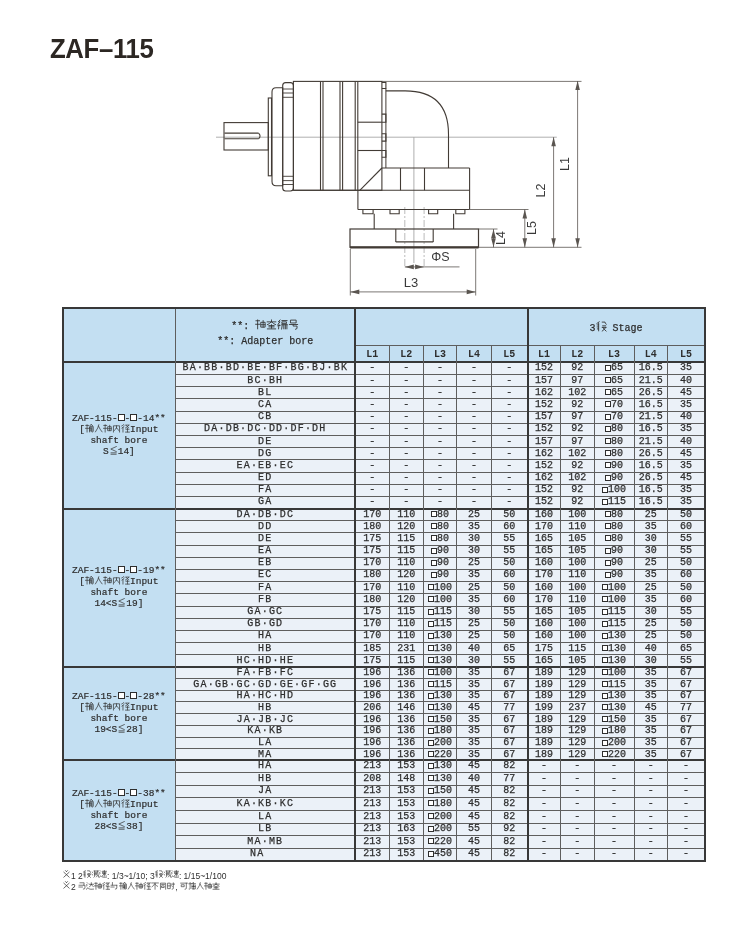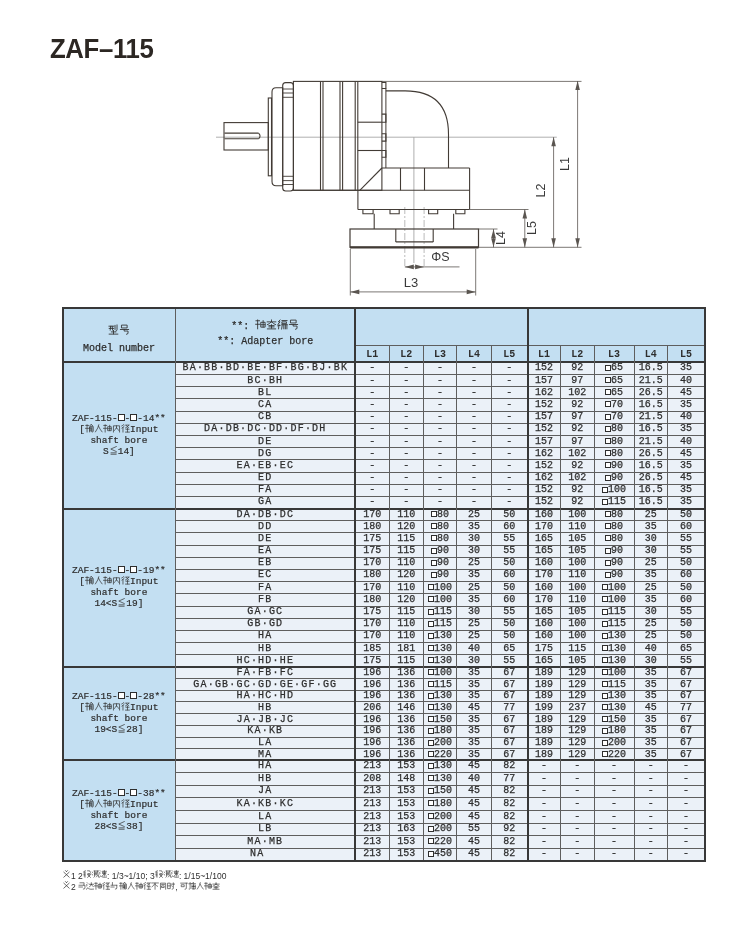--- a/index.html
+++ b/index.html
@@ -180,39 +180,36 @@
     <div class="ln" style="left:456.4px;top:345.5px;width:1px;height:515.0px;background:#5e5e5e"></div>
     <div class="ln" style="left:490.6px;top:345.5px;width:1px;height:515.0px;background:#5e5e5e"></div>
     <div class="ln" style="left:560.0px;top:345.5px;width:1px;height:515.0px;background:#5e5e5e"></div>
     <div class="ln" style="left:593.5px;top:345.5px;width:1px;height:515.0px;background:#5e5e5e"></div>
     <div class="ln" style="left:633.5px;top:345.5px;width:1px;height:515.0px;background:#5e5e5e"></div>
     <div class="ln" style="left:667.2px;top:345.5px;width:1px;height:515.0px;background:#5e5e5e"></div>
     <div class="ln" style="left:62.5px;top:306.5px;width:642.0px;height:2px;background:#383838"></div>
     <div class="ln" style="left:62.5px;top:859.5px;width:642.0px;height:2px;background:#383838"></div>
     <div class="ln" style="left:61.5px;top:306.5px;width:2px;height:555.0px;background:#383838"></div>
     <div class="ln" style="left:703.5px;top:306.5px;width:2px;height:555.0px;background:#383838"></div>
-    <div class="ct" style="left:62.5px;top:307.5px;width:112.8px;height:54.8px;position:absolute;">
-      <div style="margin-top:12px"><svg class="cn" style="width:11px;height:11px" viewBox="0 0 100 100">
-          <use href="#g-xing"></use>
-        </svg><svg class="cn" style="width:11px;height:11px" viewBox="0 0 100 100">
-          <use href="#g-hao"></use>
-        </svg></div>
-      <div style="margin-top:5px" class="mono10">Model number</div>
-    </div>
     <div class="ct" style="left:175.3px;top:307.5px;width:180.0px;height:54.8px;position:absolute;">
       <div style="margin-top:11px" class="mono10">**: <svg class="cn" style="width:11px;height:11px" viewBox="0 0 100 100">
           <use href="#g-zhou"></use>
         </svg><svg class="cn" style="width:11px;height:11px" viewBox="0 0 100 100">
           <use href="#g-tao"></use>
         </svg><svg class="cn" style="width:11px;height:11px" viewBox="0 0 100 100">
           <use href="#g-bian"></use>
         </svg><svg class="cn" style="width:11px;height:11px" viewBox="0 0 100 100">
           <use href="#g-hao"></use>
         </svg></div>
       <div style="margin-top:4px" class="mono10">**: Adapter bore</div>
+    </div>
+    <div class="ct" style="left:527.6px;top:307.5px;width:176.9px;height:38.0px;position:absolute;">
+      <div style="margin-top:13.5px" class="mono10">3<svg class="cn" style="width:11px;height:11px" viewBox="0 0 100 100">
+          <use href="#g-duan"></use>
+        </svg> Stage</div>
     </div>
     <div class="ct" style="left:355.3px;top:345.5px;width:33.9px;height:16.8px;position:absolute;">
       <div class="mono10b" style="line-height:17px">L1</div>
     </div>
     <div class="ct" style="left:389.2px;top:345.5px;width:34.0px;height:16.8px;position:absolute;">
       <div class="mono10b" style="line-height:17px">L2</div>
     </div>
     <div class="ct" style="left:423.2px;top:345.5px;width:33.7px;height:16.8px;position:absolute;">
       <div class="mono10b" style="line-height:17px">L3</div>
     </div>
@@ -1068,21 +1065,21 @@
     <div class="ct" style="left:667.7px;top:630.3px;width:36.8px;height:12.2px;position:absolute;">
       <div class="mono10" style="line-height:12.17px">50</div>
     </div>
     <div class="ct" style="left:175.3px;top:642.5px;width:180.0px;height:12.2px;position:absolute;">
       <div class="mono10" style="line-height:12.17px;letter-spacing:1.2px">HB</div>
     </div>
     <div class="ct" style="left:355.3px;top:642.5px;width:33.9px;height:12.2px;position:absolute;">
       <div class="mono10" style="line-height:12.17px">185</div>
     </div>
     <div class="ct" style="left:389.2px;top:642.5px;width:34.0px;height:12.2px;position:absolute;">
-      <div class="mono10" style="line-height:12.17px">181</div>
+      <div class="mono10" style="line-height:12.17px">231</div>
     </div>
     <div class="ct" style="left:423.2px;top:642.5px;width:33.7px;height:12.2px;position:absolute;">
       <div class="mono10" style="line-height:12.17px"><span class="sq" style="width:6px;height:6px"></span><span style="letter-spacing:0">130</span></div>
     </div>
     <div class="ct" style="left:456.9px;top:642.5px;width:34.2px;height:12.2px;position:absolute;">
       <div class="mono10" style="line-height:12.17px">40</div>
     </div>
     <div class="ct" style="left:491.1px;top:642.5px;width:36.5px;height:12.2px;position:absolute;">
       <div class="mono10" style="line-height:12.17px">65</div>
     </div>

